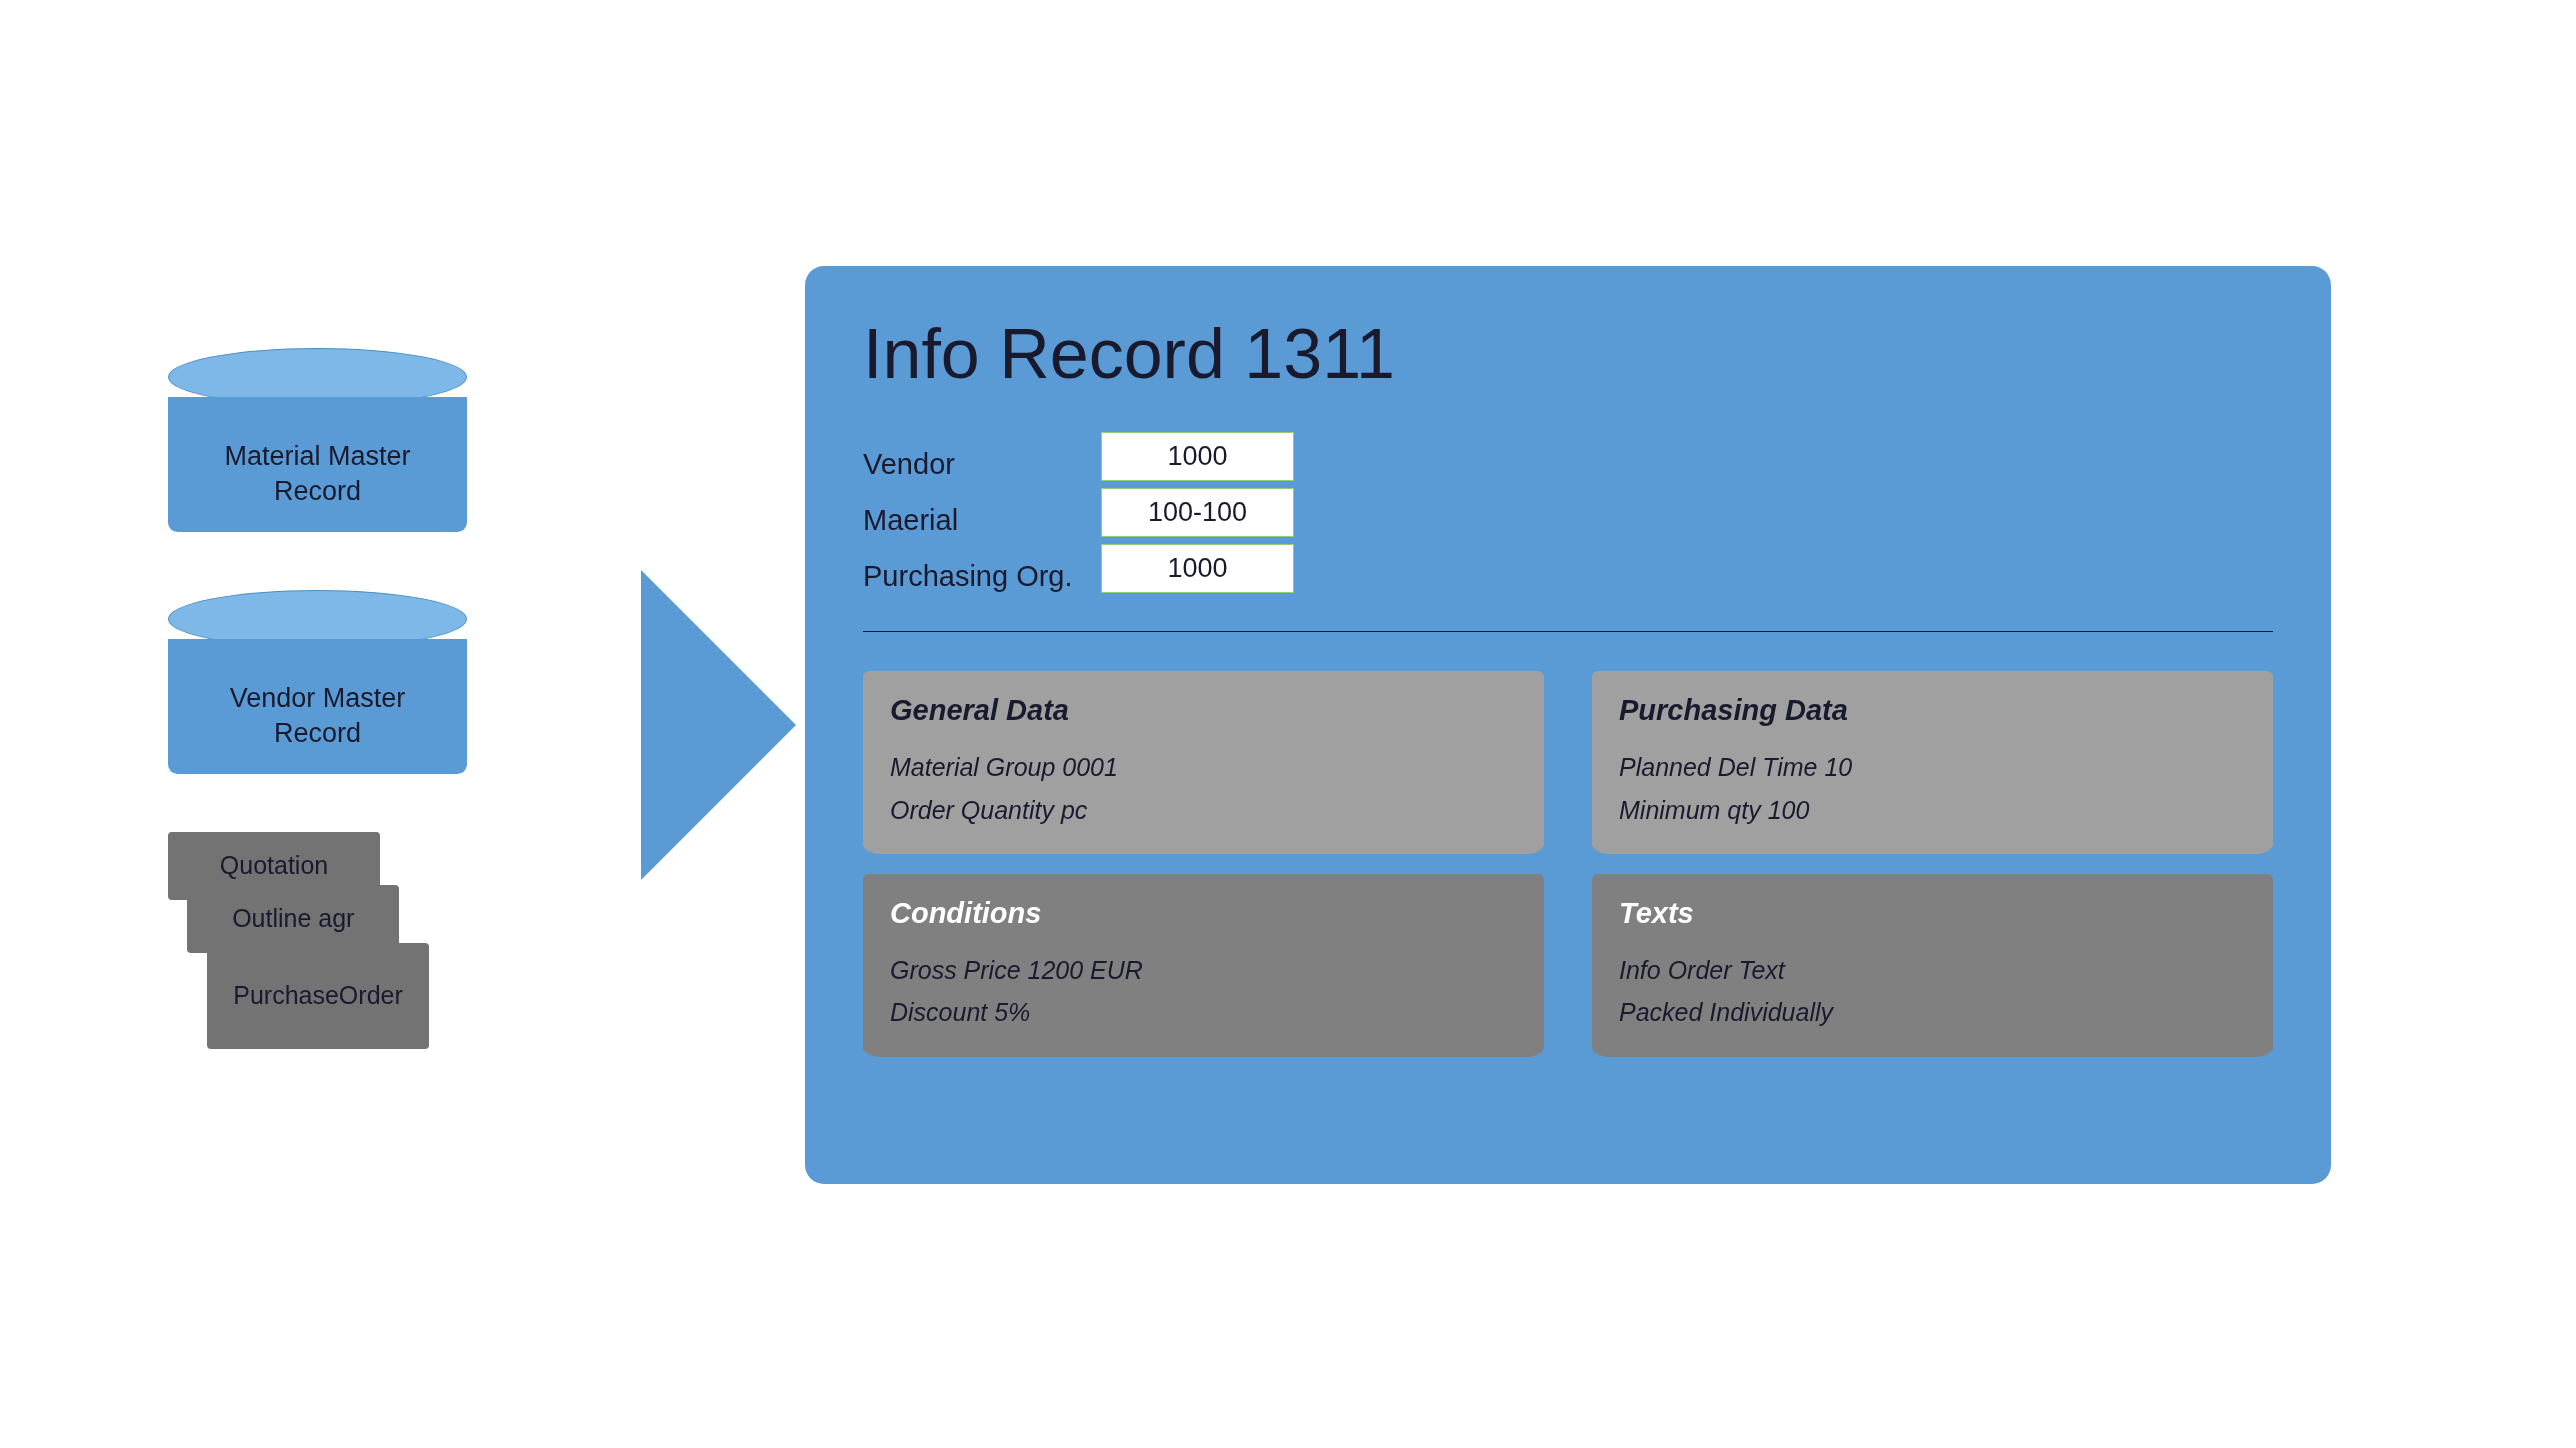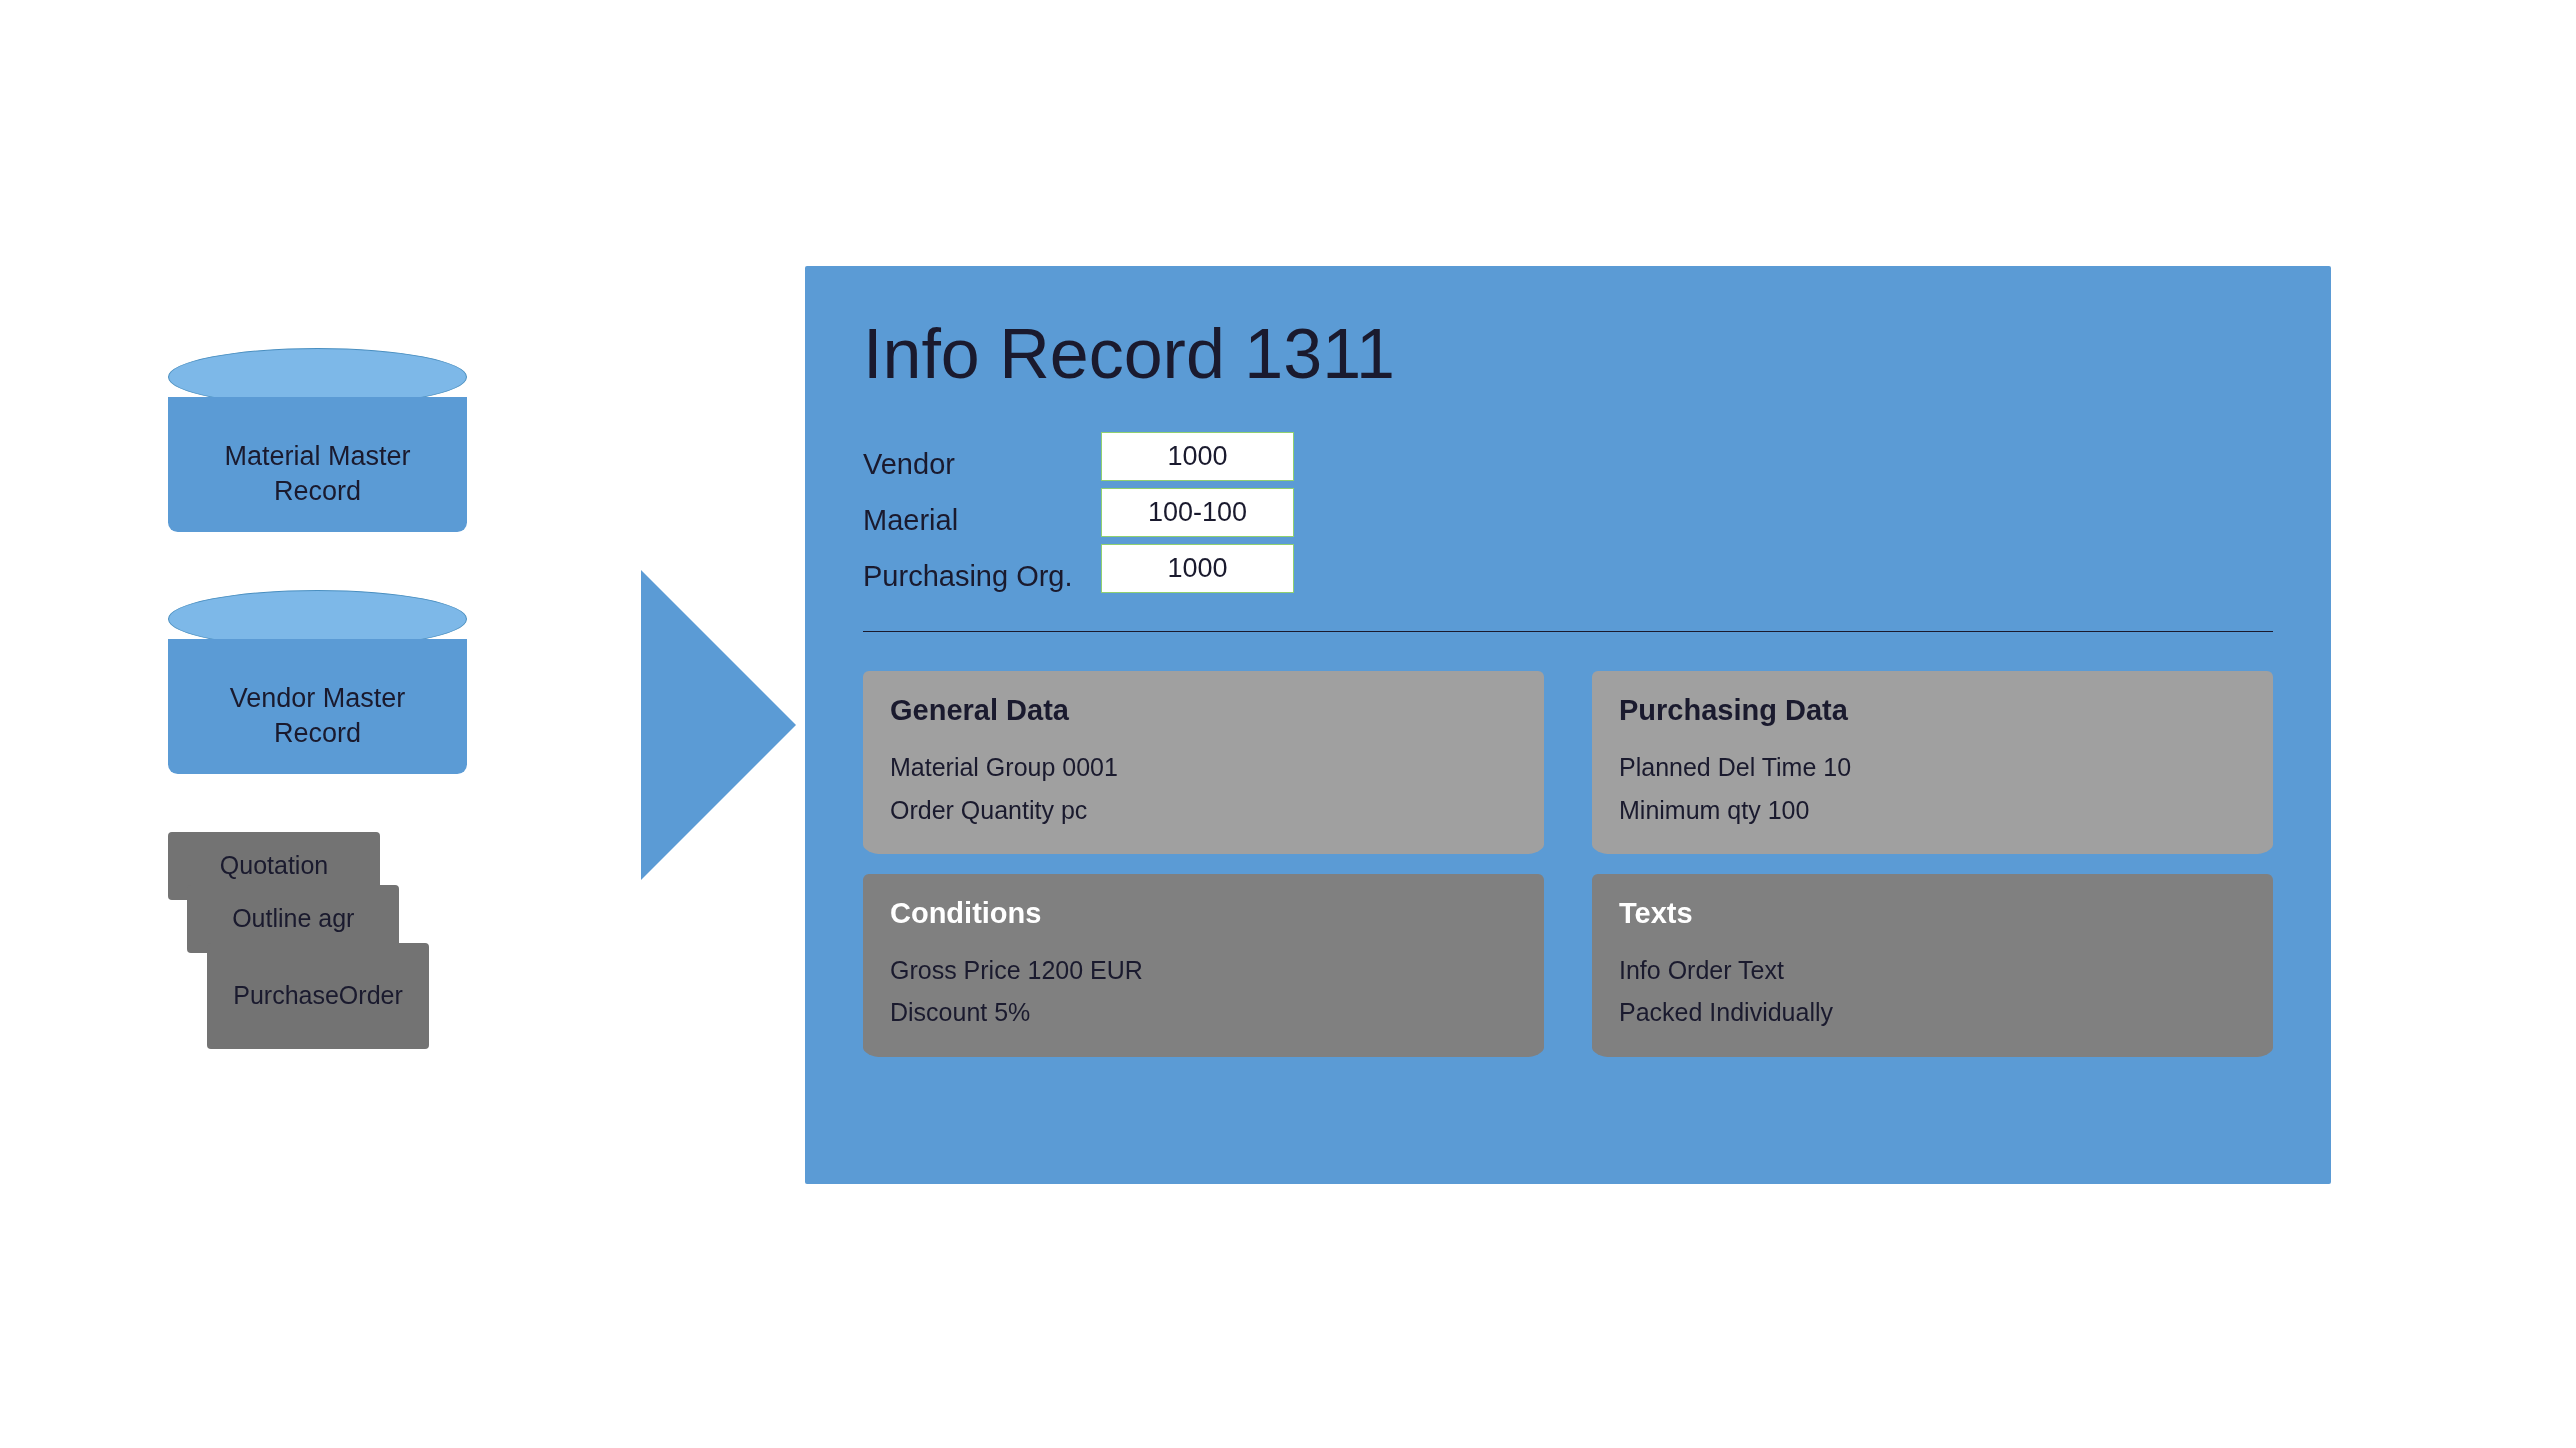--- a/index.html
+++ b/index.html
@@ -135,21 +135,21 @@
       width: 0;
       height: 0;
       border-top: 155px solid transparent;
       border-bottom: 155px solid transparent;
       border-left: 155px solid #5b9bd5;
     }
 
     
     .info-record-box {
       background: #5b9bd5;
-      border-radius: 2px;
+      border-radius: 19px;
       width: 1526px;
       height: 918px;
       padding: 48px 58px;
       display: flex;
       flex-direction: column;
       gap: 29px;
     }
 
     .info-record-title {
       font-size: 70px;
@@ -189,20 +189,21 @@
     .divider {
       border: none;
       border-top: 1.9px solid #1a1a2e;
       margin: 9.7px 0;
     }
 
     .data-sections {
       display: flex;
       gap: 48px;
       flex: 1;
+      font-style: italic;
     }
 
     .data-column {
       display: flex;
       flex-direction: column;
       gap: 19.3px;
       flex: 1;
     }
 
     

